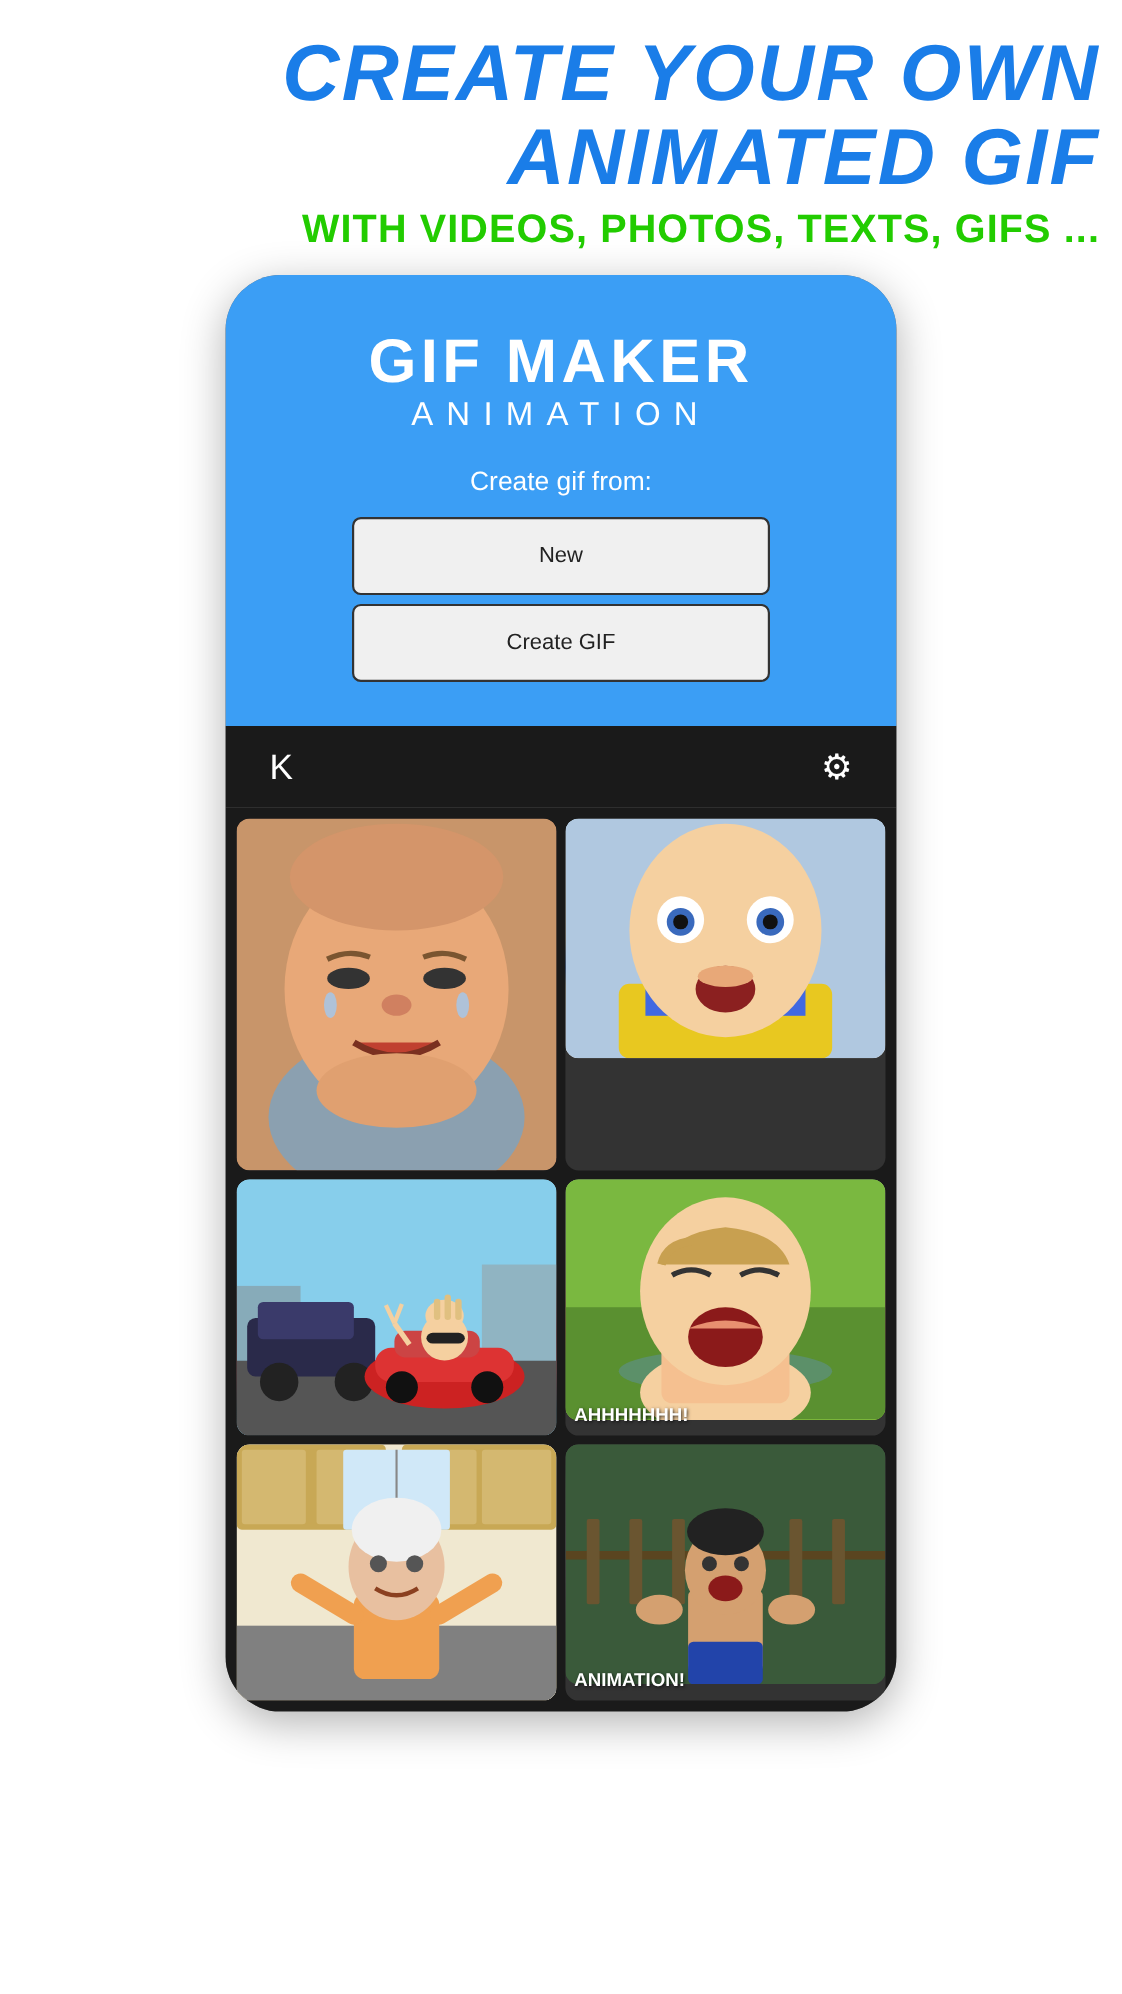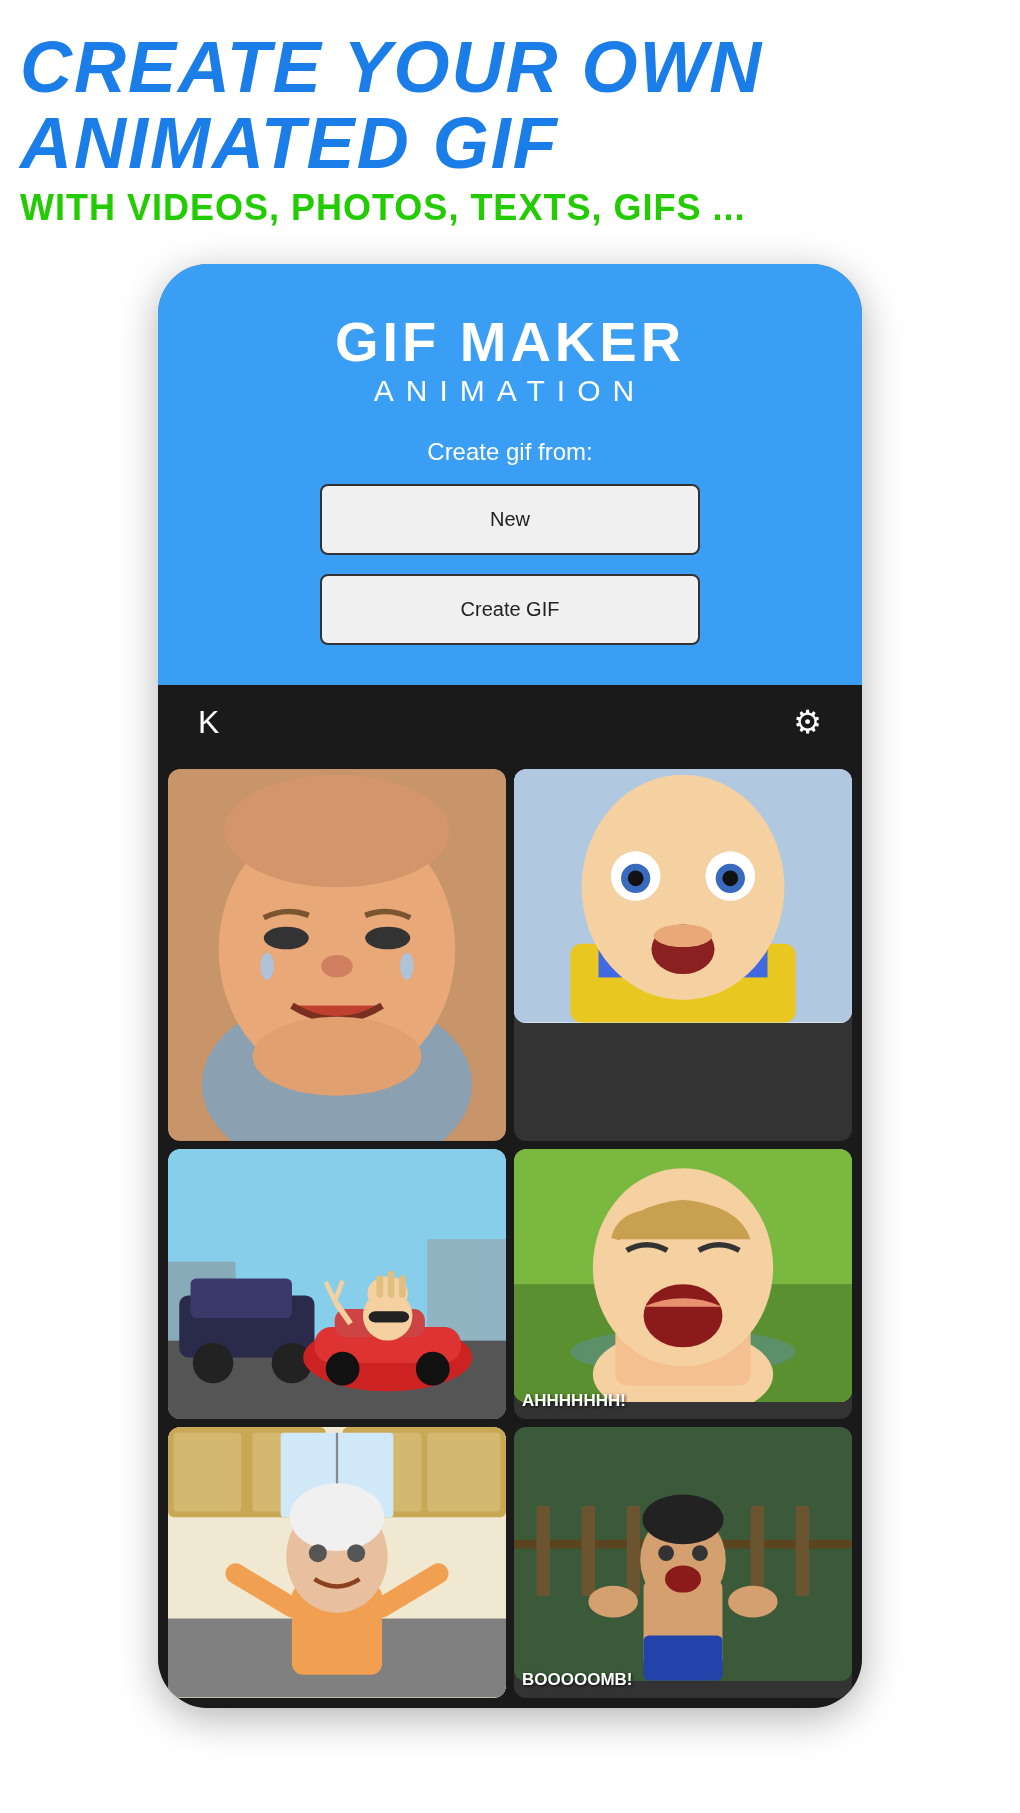--- a/index.html
+++ b/index.html
@@ -9,21 +9,21 @@
       min-height: 1813px;
       font-family: Arial, sans-serif;
       display: flex;
       flex-direction: column;
       align-items: center;
     }
 
     
     .header-section {
       width: 100%;
-      text-align: left;
+      text-align: right;
       padding: 30px 20px 10px;
     }
     .header-title {
       font-size: 72px;
       font-weight: 900;
       color: #1a7de8;
       line-height: 1.05;
       letter-spacing: 2px;
       font-style: italic;
       text-transform: uppercase;
@@ -32,25 +32,25 @@
       font-size: 36px;
       font-weight: 900;
       color: #22cc00;
       letter-spacing: 1px;
       margin-top: 6px;
       text-transform: uppercase;
     }
 
     
     .phone-frame {
-      width: 704px;
+      width: 610px;
       background: #737373;
       border-radius: 50px;
       overflow: hidden;
-      margin-top: 25px;
+      margin-top: 11px;
       padding: 0;
       box-shadow: 0 10px 40px rgba(0,0,0,0.3);
     }
 
     
     .app-screen {
       background: #3b9ef5;
       padding: 50px 30px 0px;
       display: flex;
       flex-direction: column;
@@ -81,21 +81,21 @@
     .create-label {
       color: #fff;
       font-size: 24px;
       margin-bottom: 18px;
       text-align: center;
     }
 
     .button-group {
       display: flex;
       flex-direction: column;
-      gap: 19px;
+      gap: 8px;
       width: 100%;
       max-width: 380px;
       margin-bottom: 40px;
     }
 
     .gif-button {
       background: #f0f0f0;
       border: 2px solid #333;
       border-radius: 8px;
       padding: 22px;
@@ -406,17 +406,17 @@
 
             <ellipse cx="150" cy="82" rx="36" ry="22" fill="#222"></ellipse>
 
             <ellipse cx="150" cy="135" rx="16" ry="12" fill="#8b1a1a"></ellipse>
 
             <ellipse cx="135" cy="112" rx="7" ry="7" fill="#333"></ellipse>
             <ellipse cx="165" cy="112" rx="7" ry="7" fill="#333"></ellipse>
           </svg>
         </div>
       </div>
-      <div class="gif-label">BOOOOOMB!</div>
+      <div class="gif-label">ANIMATION!</div>
     </div>
 
   </div>
 </div>
 
 </body></html>

